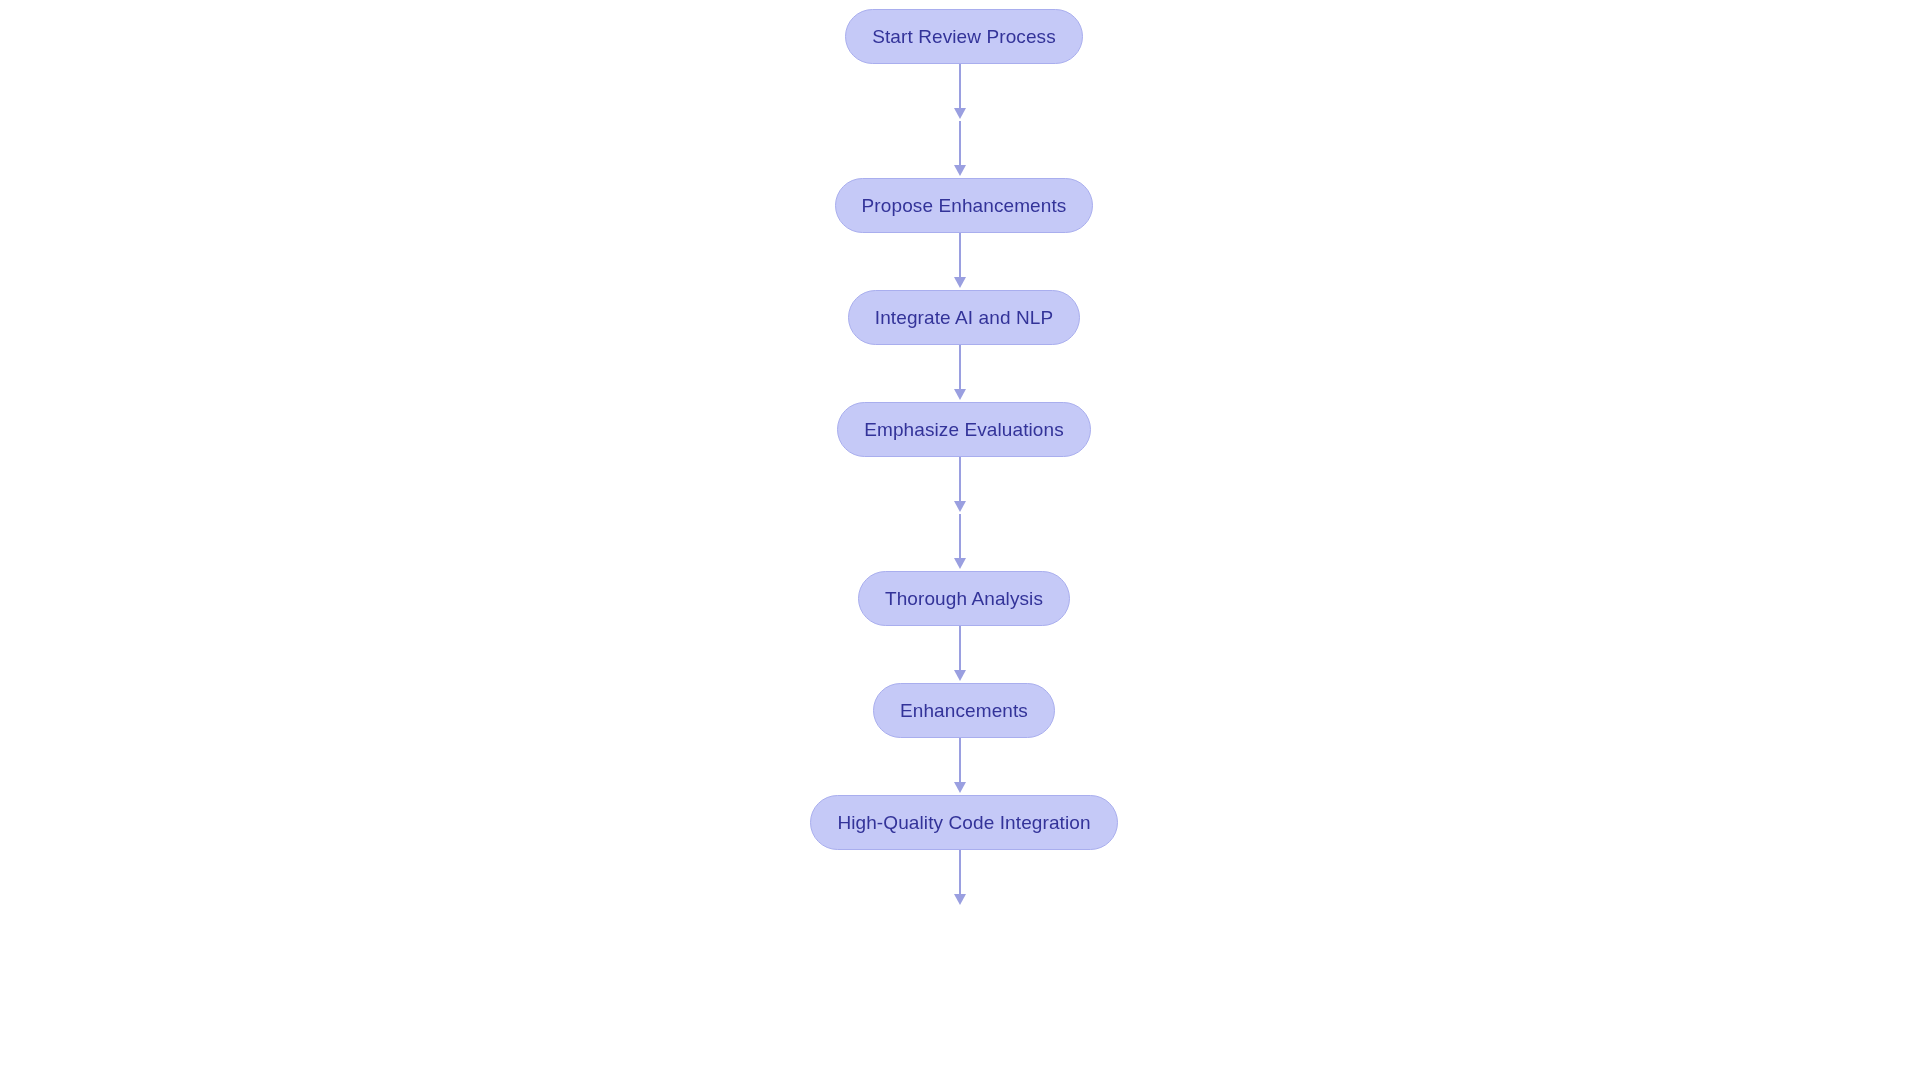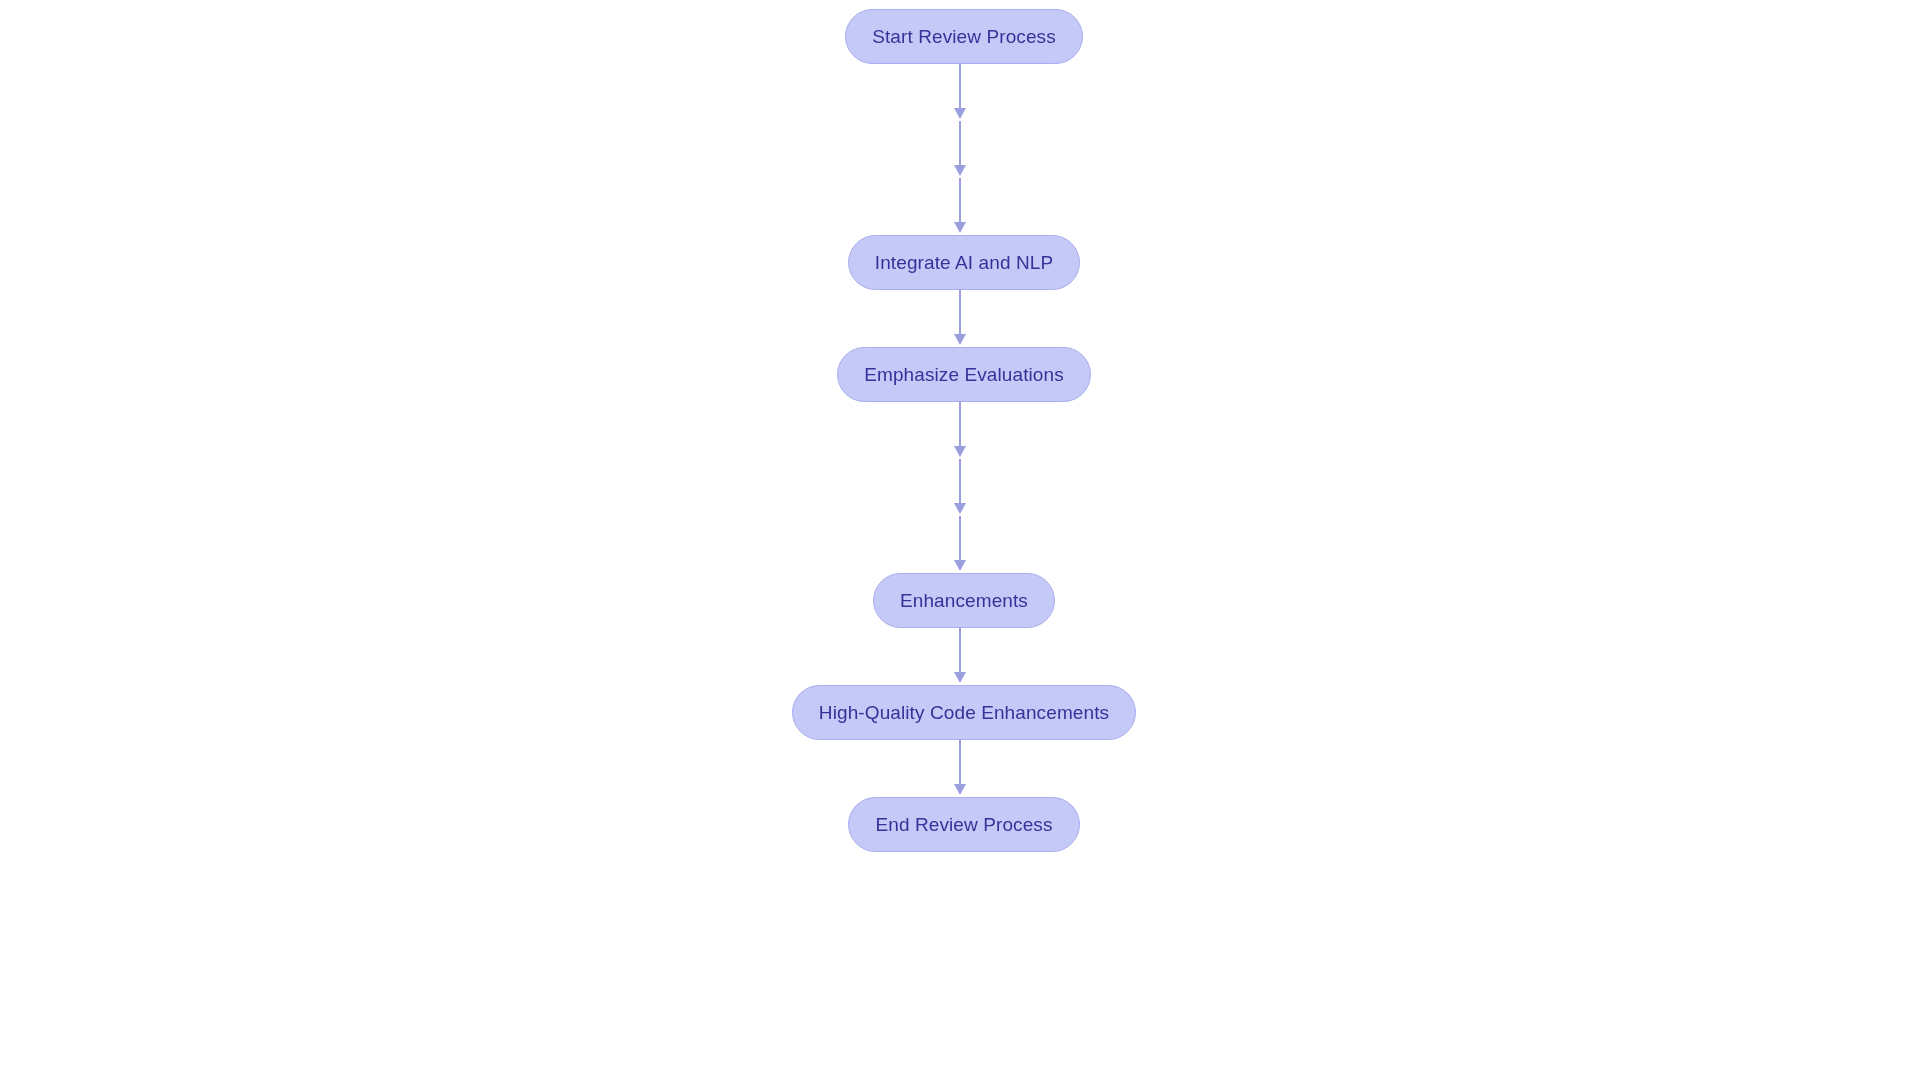--- a/index.html
+++ b/index.html
@@ -91,20 +91,23 @@
         <span class="flow-node-label">Start Review Process</span>
       </div>
       <div class="flow-connector">
         <div class="conn-line"></div>
         <div class="conn-arrow"></div>
       </div>
       <div class="flow-connector">
         <div class="conn-line"></div>
         <div class="conn-arrow"></div>
       </div>
+      <div class="flow-node">
+        <span class="flow-node-label">Propose Enhancements</span>
+      </div>
       <div class="flow-connector">
         <div class="conn-line"></div>
         <div class="conn-arrow"></div>
       </div>
       <div class="flow-node">
         <span class="flow-node-label">Integrate AI and NLP</span>
       </div>
       <div class="flow-connector">
         <div class="conn-line"></div>
         <div class="conn-arrow"></div>
@@ -113,35 +116,35 @@
         <span class="flow-node-label">Emphasize Evaluations</span>
       </div>
       <div class="flow-connector">
         <div class="conn-line"></div>
         <div class="conn-arrow"></div>
       </div>
       <div class="flow-connector">
         <div class="conn-line"></div>
         <div class="conn-arrow"></div>
       </div>
+      <div class="flow-node">
+        <span class="flow-node-label">Thorough Analysis</span>
+      </div>
       <div class="flow-connector">
         <div class="conn-line"></div>
         <div class="conn-arrow"></div>
       </div>
       <div class="flow-node">
         <span class="flow-node-label">Enhancements</span>
       </div>
       <div class="flow-connector">
         <div class="conn-line"></div>
         <div class="conn-arrow"></div>
       </div>
       <div class="flow-node">
-        <span class="flow-node-label">High-Quality Code Enhancements</span>
+        <span class="flow-node-label">High-Quality Code Integration</span>
       </div>
       <div class="flow-connector">
         <div class="conn-line"></div>
         <div class="conn-arrow"></div>
       </div>
-      <div class="flow-node">
-        <span class="flow-node-label">End Review Process</span>
-      </div>
     </div>
 </div>
 
 </body></html>

